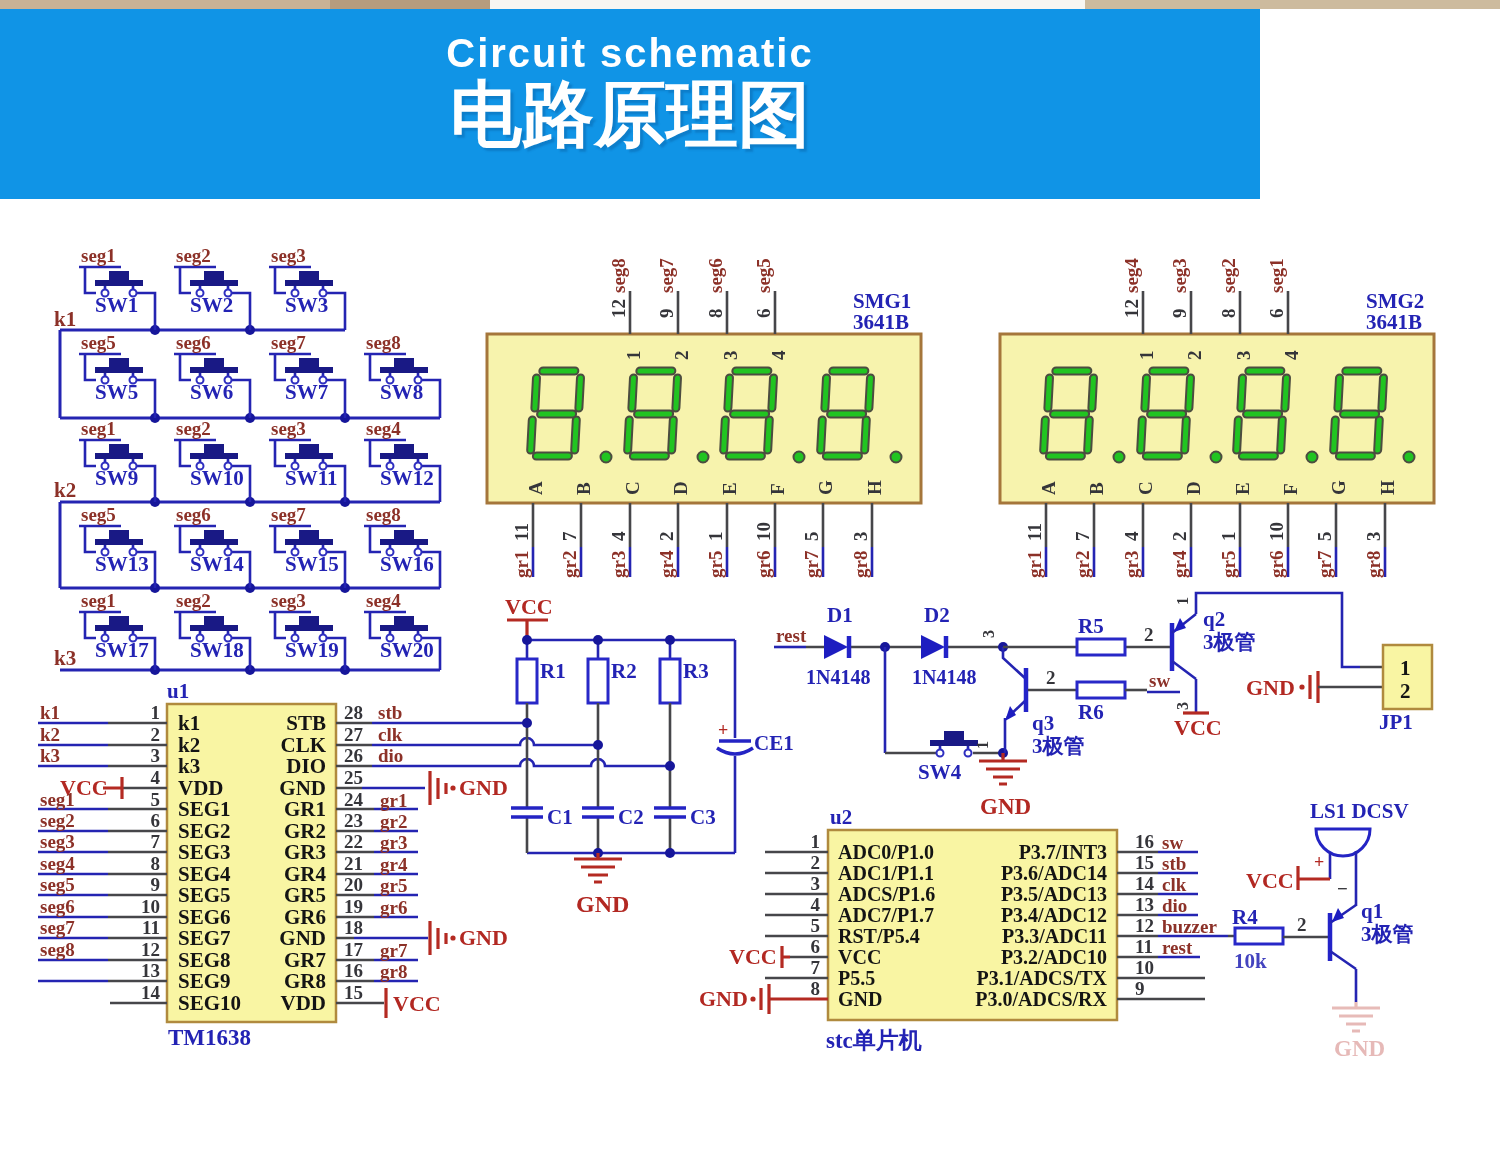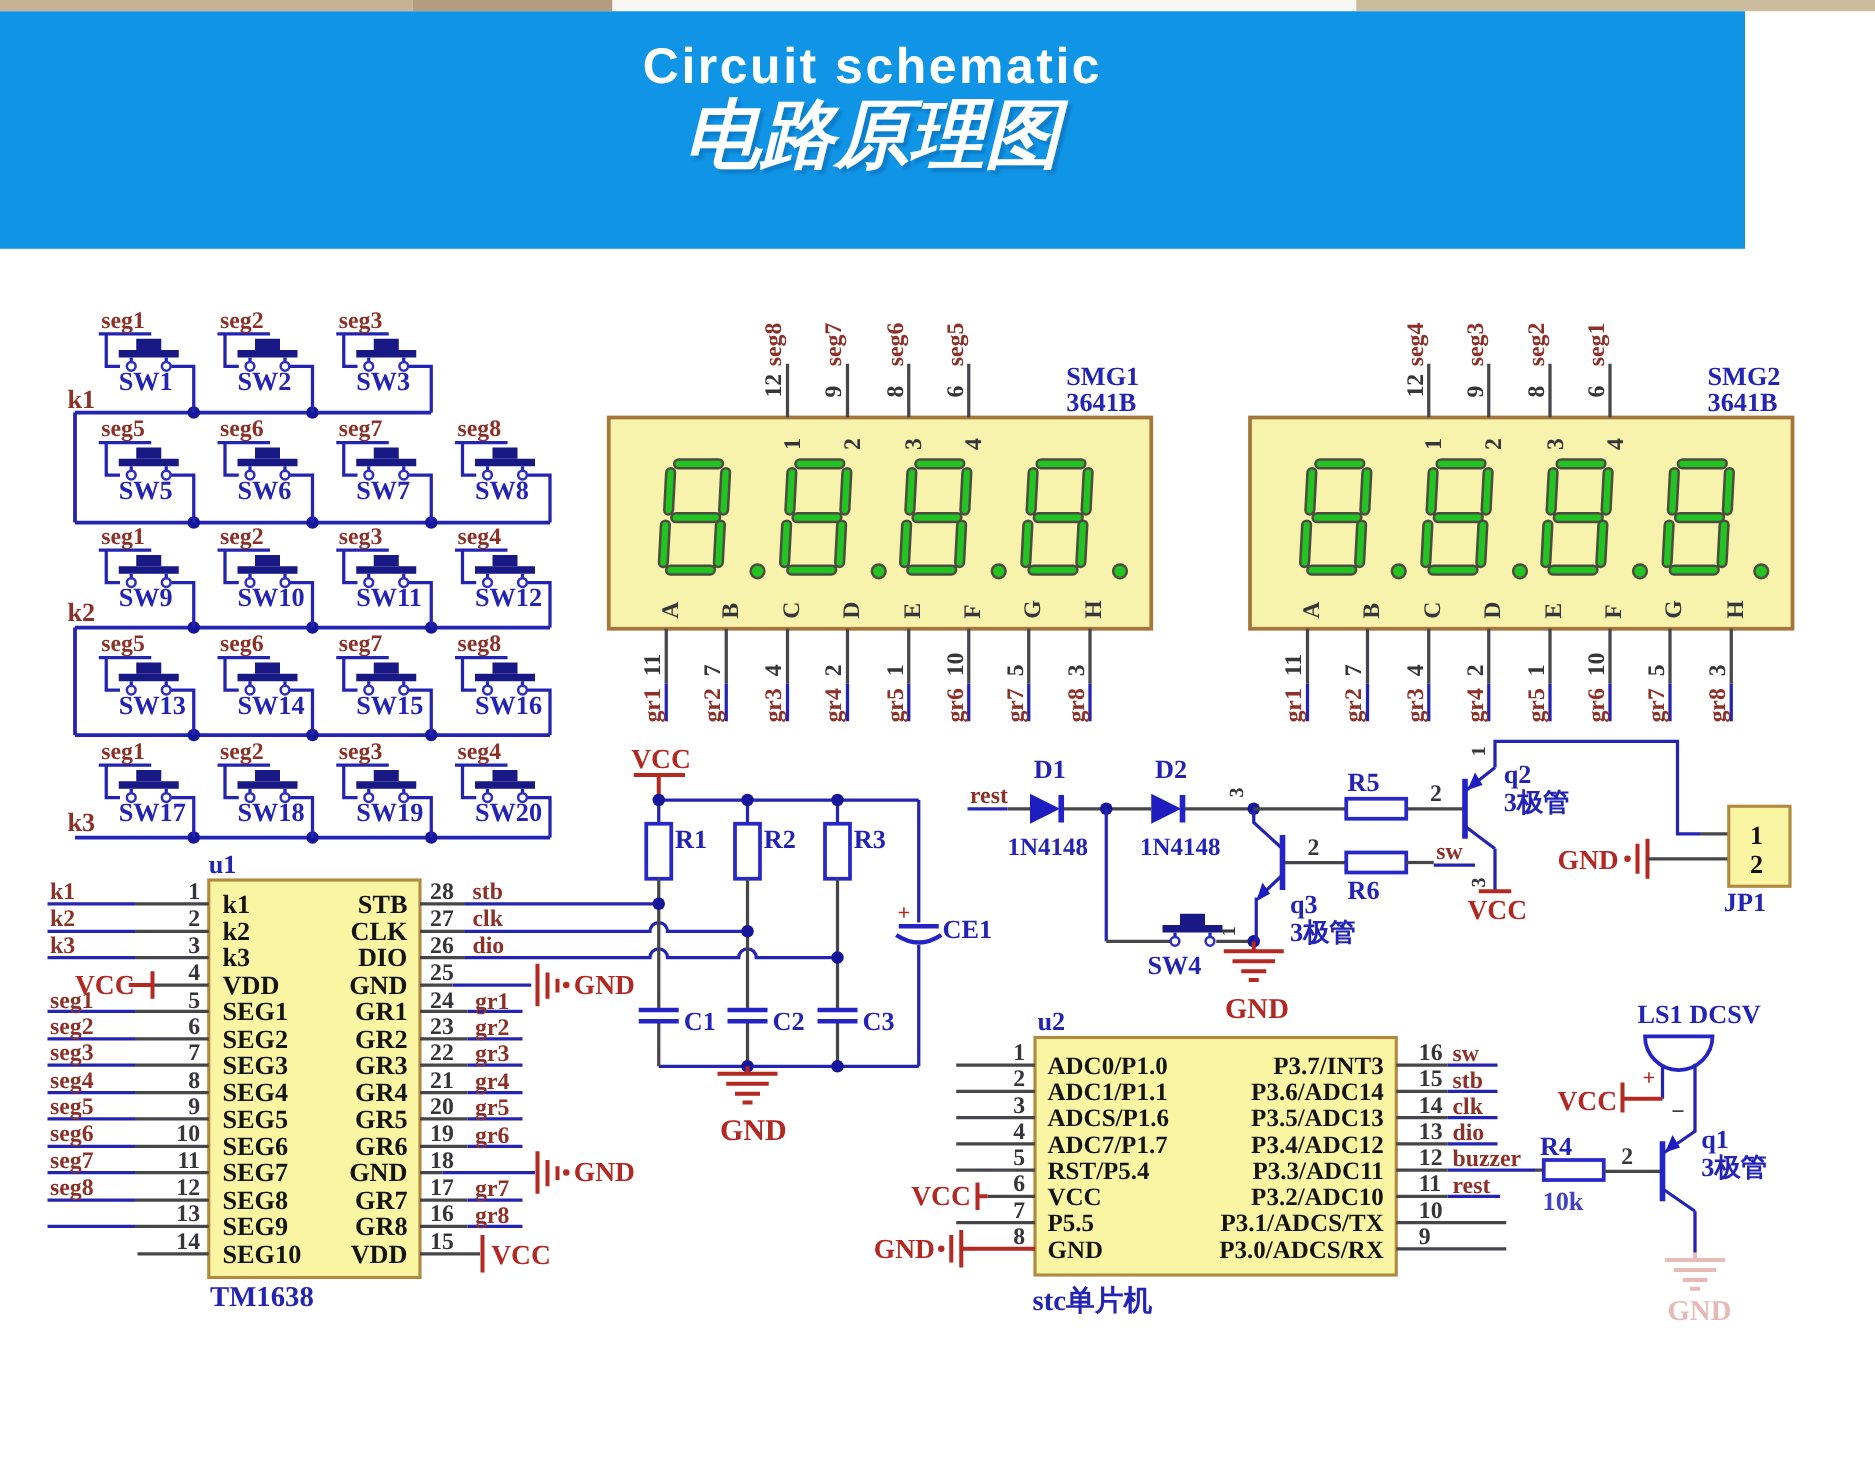--- a/index.html
+++ b/index.html
@@ -1,24 +1,24 @@
 <!DOCTYPE html>
 <html><head>
 <meta charset="utf-8">
 <style>
   html,body{margin:0;padding:0;background:#fff;}
   .page{position:relative;width:1500px;height:1175px;background:#fff;overflow:hidden;
         font-family:"Liberation Serif",serif;}
   .strip{position:absolute;top:0;left:0;width:1500px;height:9px;display:flex;}
   .strip div{height:9px;}
-  .hdr{position:absolute;top:9px;left:0;width:1396px;height:190px;text-align:center;}
+  .hdr{position:absolute;top:9px;left:0;width:1260px;height:190px;text-align:center;}
   .hdr .t1{margin-top:22px;font-family:"Liberation Sans",sans-serif;font-size:40px;font-weight:600;
            letter-spacing:2px;color:#fff;}
-  .hdr .t2{margin-top:2px;font-family:"Liberation Sans",sans-serif;font-size:60px;font-weight:900;
-           color:#fff;line-height:1.0;text-shadow:3px 3px 2px rgba(0,60,120,.25);font-style:italic;}
+  .hdr .t2{margin-top:2px;font-family:"Liberation Sans",sans-serif;font-size:72px;font-weight:900;
+           color:#fff;line-height:1.0;text-shadow:3px 3px 2px rgba(0,60,120,.25);}
   svg{position:absolute;top:0;left:0;}
   svg text{font-family:"Liberation Serif",serif;}
   .tB{font-size:21px;font-weight:700;fill:#2323b4}
   .tM{font-size:19px;font-weight:700;fill:#8c3128}
   .tMb{font-size:21px;font-weight:700;fill:#8c3128}
   .tR{font-size:22px;font-weight:700;fill:#b22822}
   .tRs{font-size:18px;font-weight:700;fill:#b22822}
   .tN{font-size:19px;font-weight:700;fill:#35353a}
   .tNs{font-size:16px;font-weight:700;fill:#35353a}
   .tP{font-size:21px;font-weight:700;fill:#141414}

